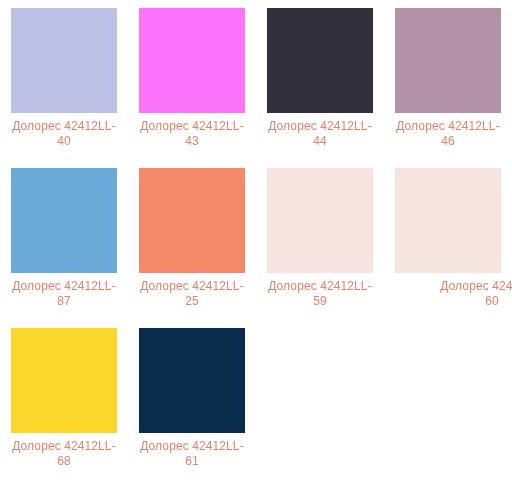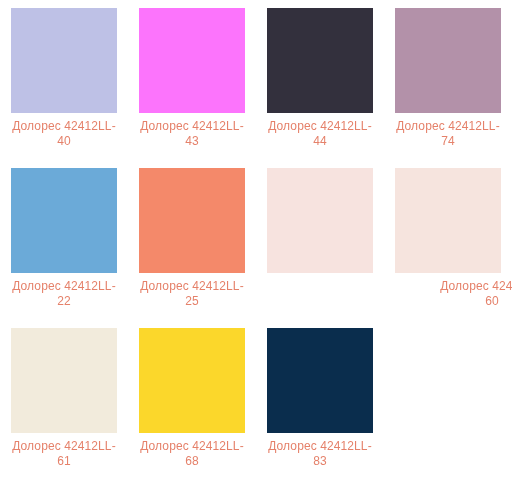--- a/index.html
+++ b/index.html
@@ -66,42 +66,39 @@
     <div class="swatch-card">
       <span class="swatch-chip" style="background: rgb(252, 116, 252);"></span>
       <div class="swatch-label" style="color: rgb(229, 129, 106);">Долорес 42412LL-43</div>
     </div>
     <div class="swatch-card">
       <span class="swatch-chip" style="background: rgb(51, 48, 61);"></span>
       <div class="swatch-label" style="color: rgb(229, 129, 106);">Долорес 42412LL-44</div>
     </div>
     <div class="swatch-card">
       <span class="swatch-chip" style="background: rgb(179, 145, 169);"></span>
-      <div class="swatch-label" style="color: rgb(229, 129, 106);">Долорес 42412LL-74</div>
+      <div class="swatch-label" style="color: rgb(229, 129, 106);">Долорес 42412LL-46</div>
     </div>
     <div class="swatch-card">
       <span class="swatch-chip" style="background: rgb(107, 170, 216);"></span>
-      <div class="swatch-label" style="color: rgb(229, 129, 106);">Долорес 42412LL-22</div>
+      <div class="swatch-label" style="color: rgb(229, 129, 106);">Долорес 42412LL-87</div>
     </div>
     <div class="swatch-card">
       <span class="swatch-chip" style="background: rgb(244, 137, 106);"></span>
       <div class="swatch-label" style="color: rgb(229, 129, 106);">Долорес 42412LL-25</div>
     </div>
     <div class="swatch-card">
       <span class="swatch-chip" style="background: rgb(247, 227, 223);"></span>
+      <div class="swatch-label" style="color: rgb(229, 129, 106);">Долорес 42412LL-59</div>
     </div>
     <div class="swatch-card">
       <span class="swatch-chip" style="background: rgb(246, 228, 222);"></span>
       <div class="swatch-label" style="color: rgb(229, 129, 106); margin-left: 44px;">Долорес 42412LL-60</div>
-    </div>
-    <div class="swatch-card">
-      <span class="swatch-chip" style="background: rgb(242, 235, 220);"></span>
-      <div class="swatch-label" style="color: rgb(229, 129, 106);">Долорес 42412LL-61</div>
     </div>
     <div class="swatch-card">
       <span class="swatch-chip" style="background: rgb(251, 215, 43);"></span>
       <div class="swatch-label" style="color: rgb(229, 129, 106);">Долорес 42412LL-68</div>
     </div>
     <div class="swatch-card">
       <span class="swatch-chip" style="background: rgb(10, 45, 77);"></span>
-      <div class="swatch-label" style="color: rgb(229, 129, 106);">Долорес 42412LL-83</div>
+      <div class="swatch-label" style="color: rgb(229, 129, 106);">Долорес 42412LL-61</div>
     </div>
   </div>
 
 </body></html>

